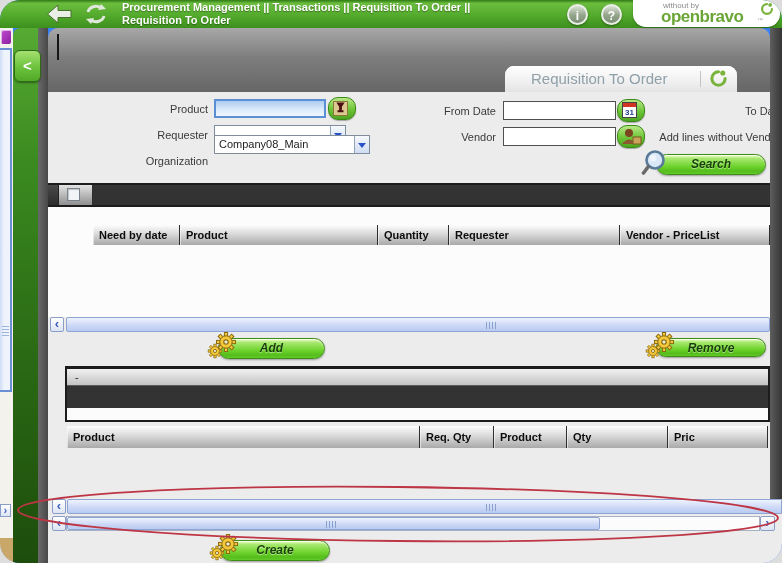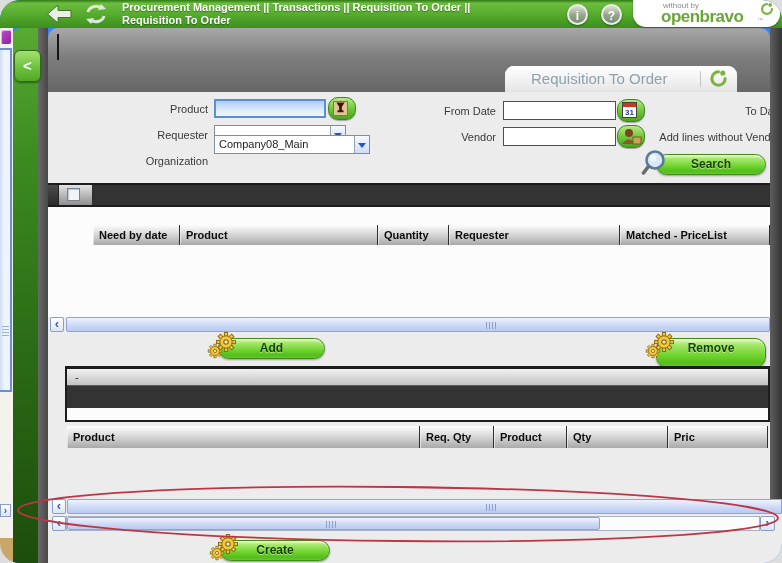--- a/index.html
+++ b/index.html
@@ -61,21 +61,21 @@
   .cal{position:absolute;left:4px;top:2px;width:15px;height:16px;background:#fff;border:1px solid #444;box-sizing:border-box;}
   .calhead{height:4px;background:#d23424;}
   .calnum{display:block;text-align:center;font-size:8px;font-weight:bold;color:#24408e;line-height:11px;}
   .tansq{position:absolute;left:4px;top:3px;width:15px;height:15px;background:#dcc992;border:1px solid #8a7a3a;box-sizing:border-box;}
 
   
   .gbtn{border-radius:11px;border:1px solid #3e8d17;box-sizing:border-box;z-index:2;cursor:pointer;
     background:linear-gradient(180deg,#eeffc8 0%,#a9e972 18%,#6ed32c 60%,#55bd1c 85%,#63ca28 100%);
     box-shadow:0 1px 2px rgba(0,0,0,.35), inset 0 1px 1px rgba(255,255,255,.7);
     color:#173f07;font-weight:bold;font-size:12px;text-align:center;line-height:19px;
-    text-shadow:0 1px 0 rgba(255,255,255,.45);}
+    text-shadow:0 1px 0 rgba(255,255,255,.45);font-style:italic;}
   .gearsvg{z-index:3;pointer-events:none;}
 
   
   .grid1{left:48px;top:183px;width:722px;height:24px;display:flex;z-index:2;
     border-top:2px solid #1c1c1c;border-bottom:2px solid #1c1c1c;background:#333;box-sizing:border-box;}
   .hcell{height:20px;line-height:20px;font-size:11px;font-weight:bold;color:#0c0c0c;
     padding-left:6px;box-sizing:border-box;white-space:nowrap;overflow:hidden;cursor:pointer;
     background:linear-gradient(180deg,#fdfdfd 0%,#d9d9d9 45%,#a9a9a9 100%);
     border-right:1px solid #2e2e2e;box-shadow:inset 1px 0 0 rgba(255,255,255,.55);margin-top:40px;}
   .hpad{width:10px;background:linear-gradient(180deg,#4a4a4a,#2c2c2c);border-right:1px solid #222;}
@@ -253,38 +253,38 @@
 
   <div class="abs grid1">
     <div class="hpad"></div>
     <div class="hchk">
       <span class="chkbox"></span>
     </div>
     <div class="hcell" style="width:87px">Need by date</div>
     <div class="hcell" style="width:198px">Product</div>
     <div class="hcell" style="width:71px">Quantity</div>
     <div class="hcell" style="width:171px">Requester</div>
-    <div class="hcell" style="flex:1">Matched - PriceList</div>
+    <div class="hcell" style="flex:1">Vendor - PriceList</div>
   </div>
   <div class="abs gridbody" style="left:48px;top:207px;width:722px;height:110px"></div>
 
   <div class="abs sbarrow" style="left:50px;top:317px">‹</div>
   <div class="abs sbthumb" style="left:66px;top:317px;width:704px">
     <span class="grip" style="left:419px"></span>
   </div>
 
   <svg class="abs gearsvg" style="left:204px;top:331px" width="34" height="30" viewBox="0 0 34 30">
       <use href="#gearpair"></use>
     </svg>
   <div class="abs gbtn" style="left:218px;top:338px;width:107px;height:21px">Add</div>
 
   <svg class="abs gearsvg" style="left:642px;top:331px" width="34" height="30" viewBox="0 0 34 30">
       <use href="#gearpair"></use>
     </svg>
-  <div class="abs gbtn" style="left:656px;top:338px;width:110px;height:30px">Remove</div>
+  <div class="abs gbtn" style="left:656px;top:338px;width:110px;height:19px">Remove</div>
 
   <div class="abs grid2">
     <div class="g2group">-</div>
     <div class="g2hrow">
       <div class="hcell" style="width:353px">Product</div>
       <div class="hcell" style="width:74px">Req. Qty</div>
       <div class="hcell" style="width:73px">Product</div>
       <div class="hcell" style="width:101px">Qty</div>
       <div class="hcell" style="flex:1">Pric</div>
     </div>

